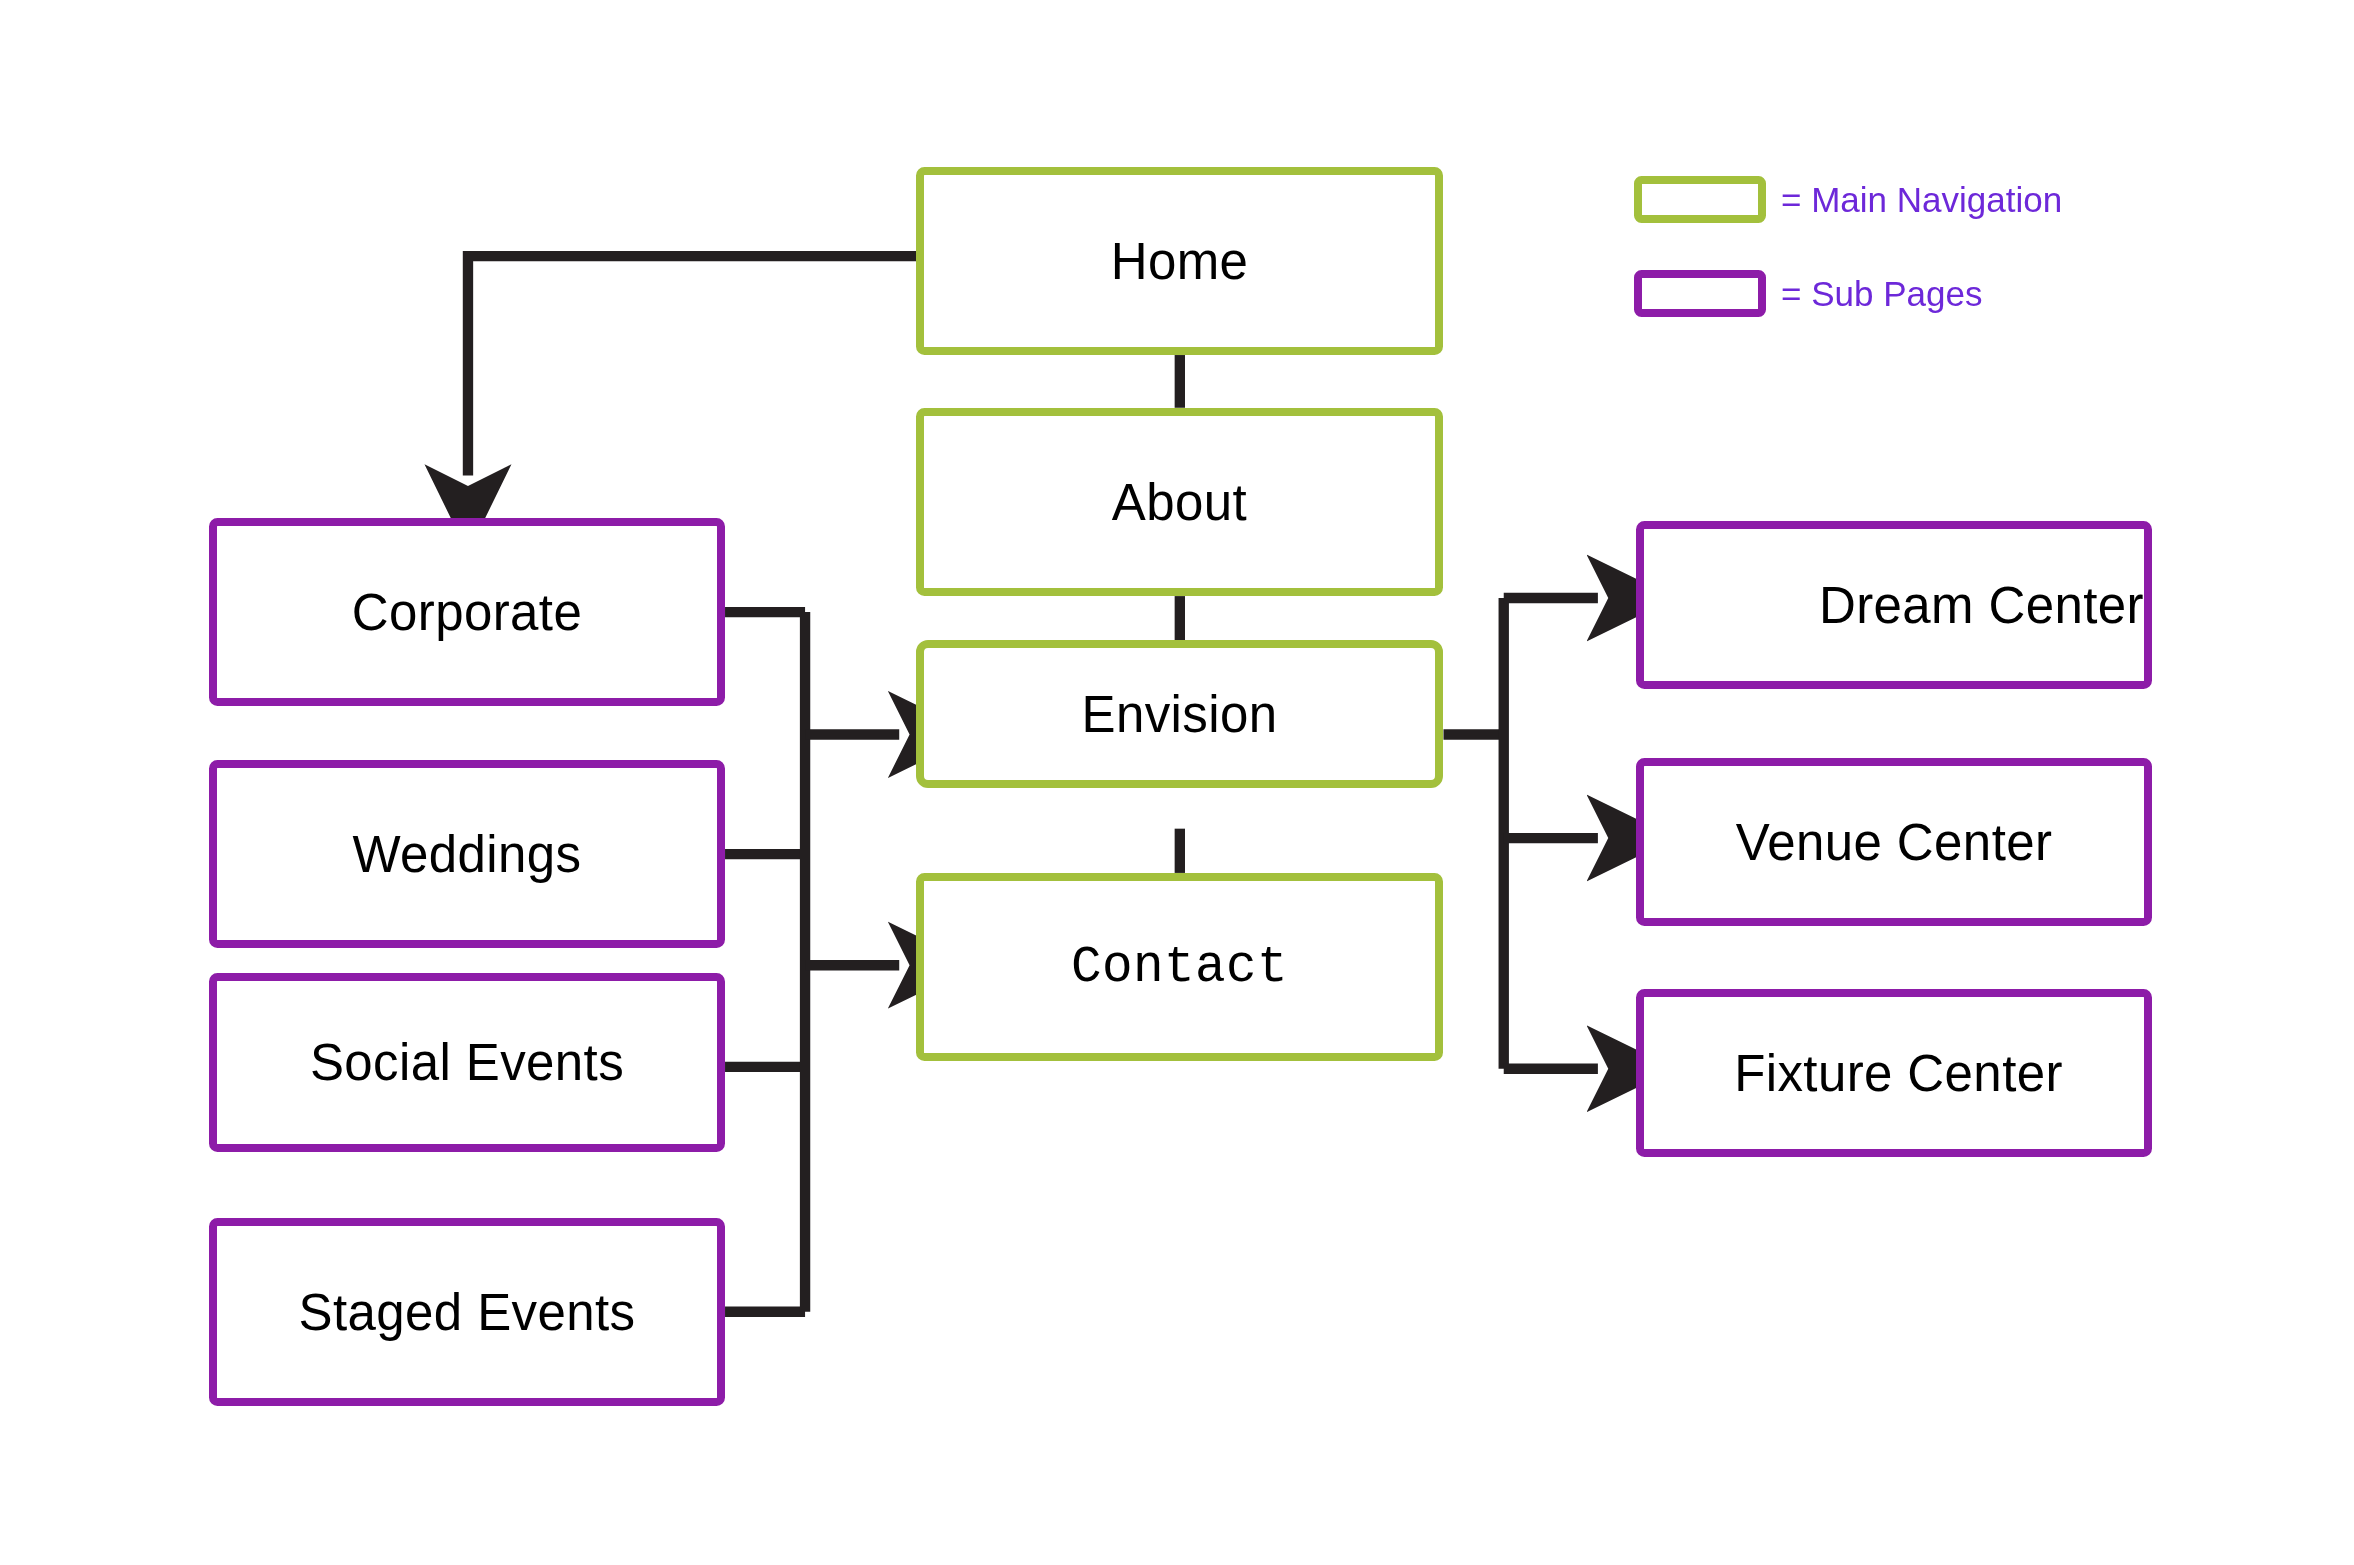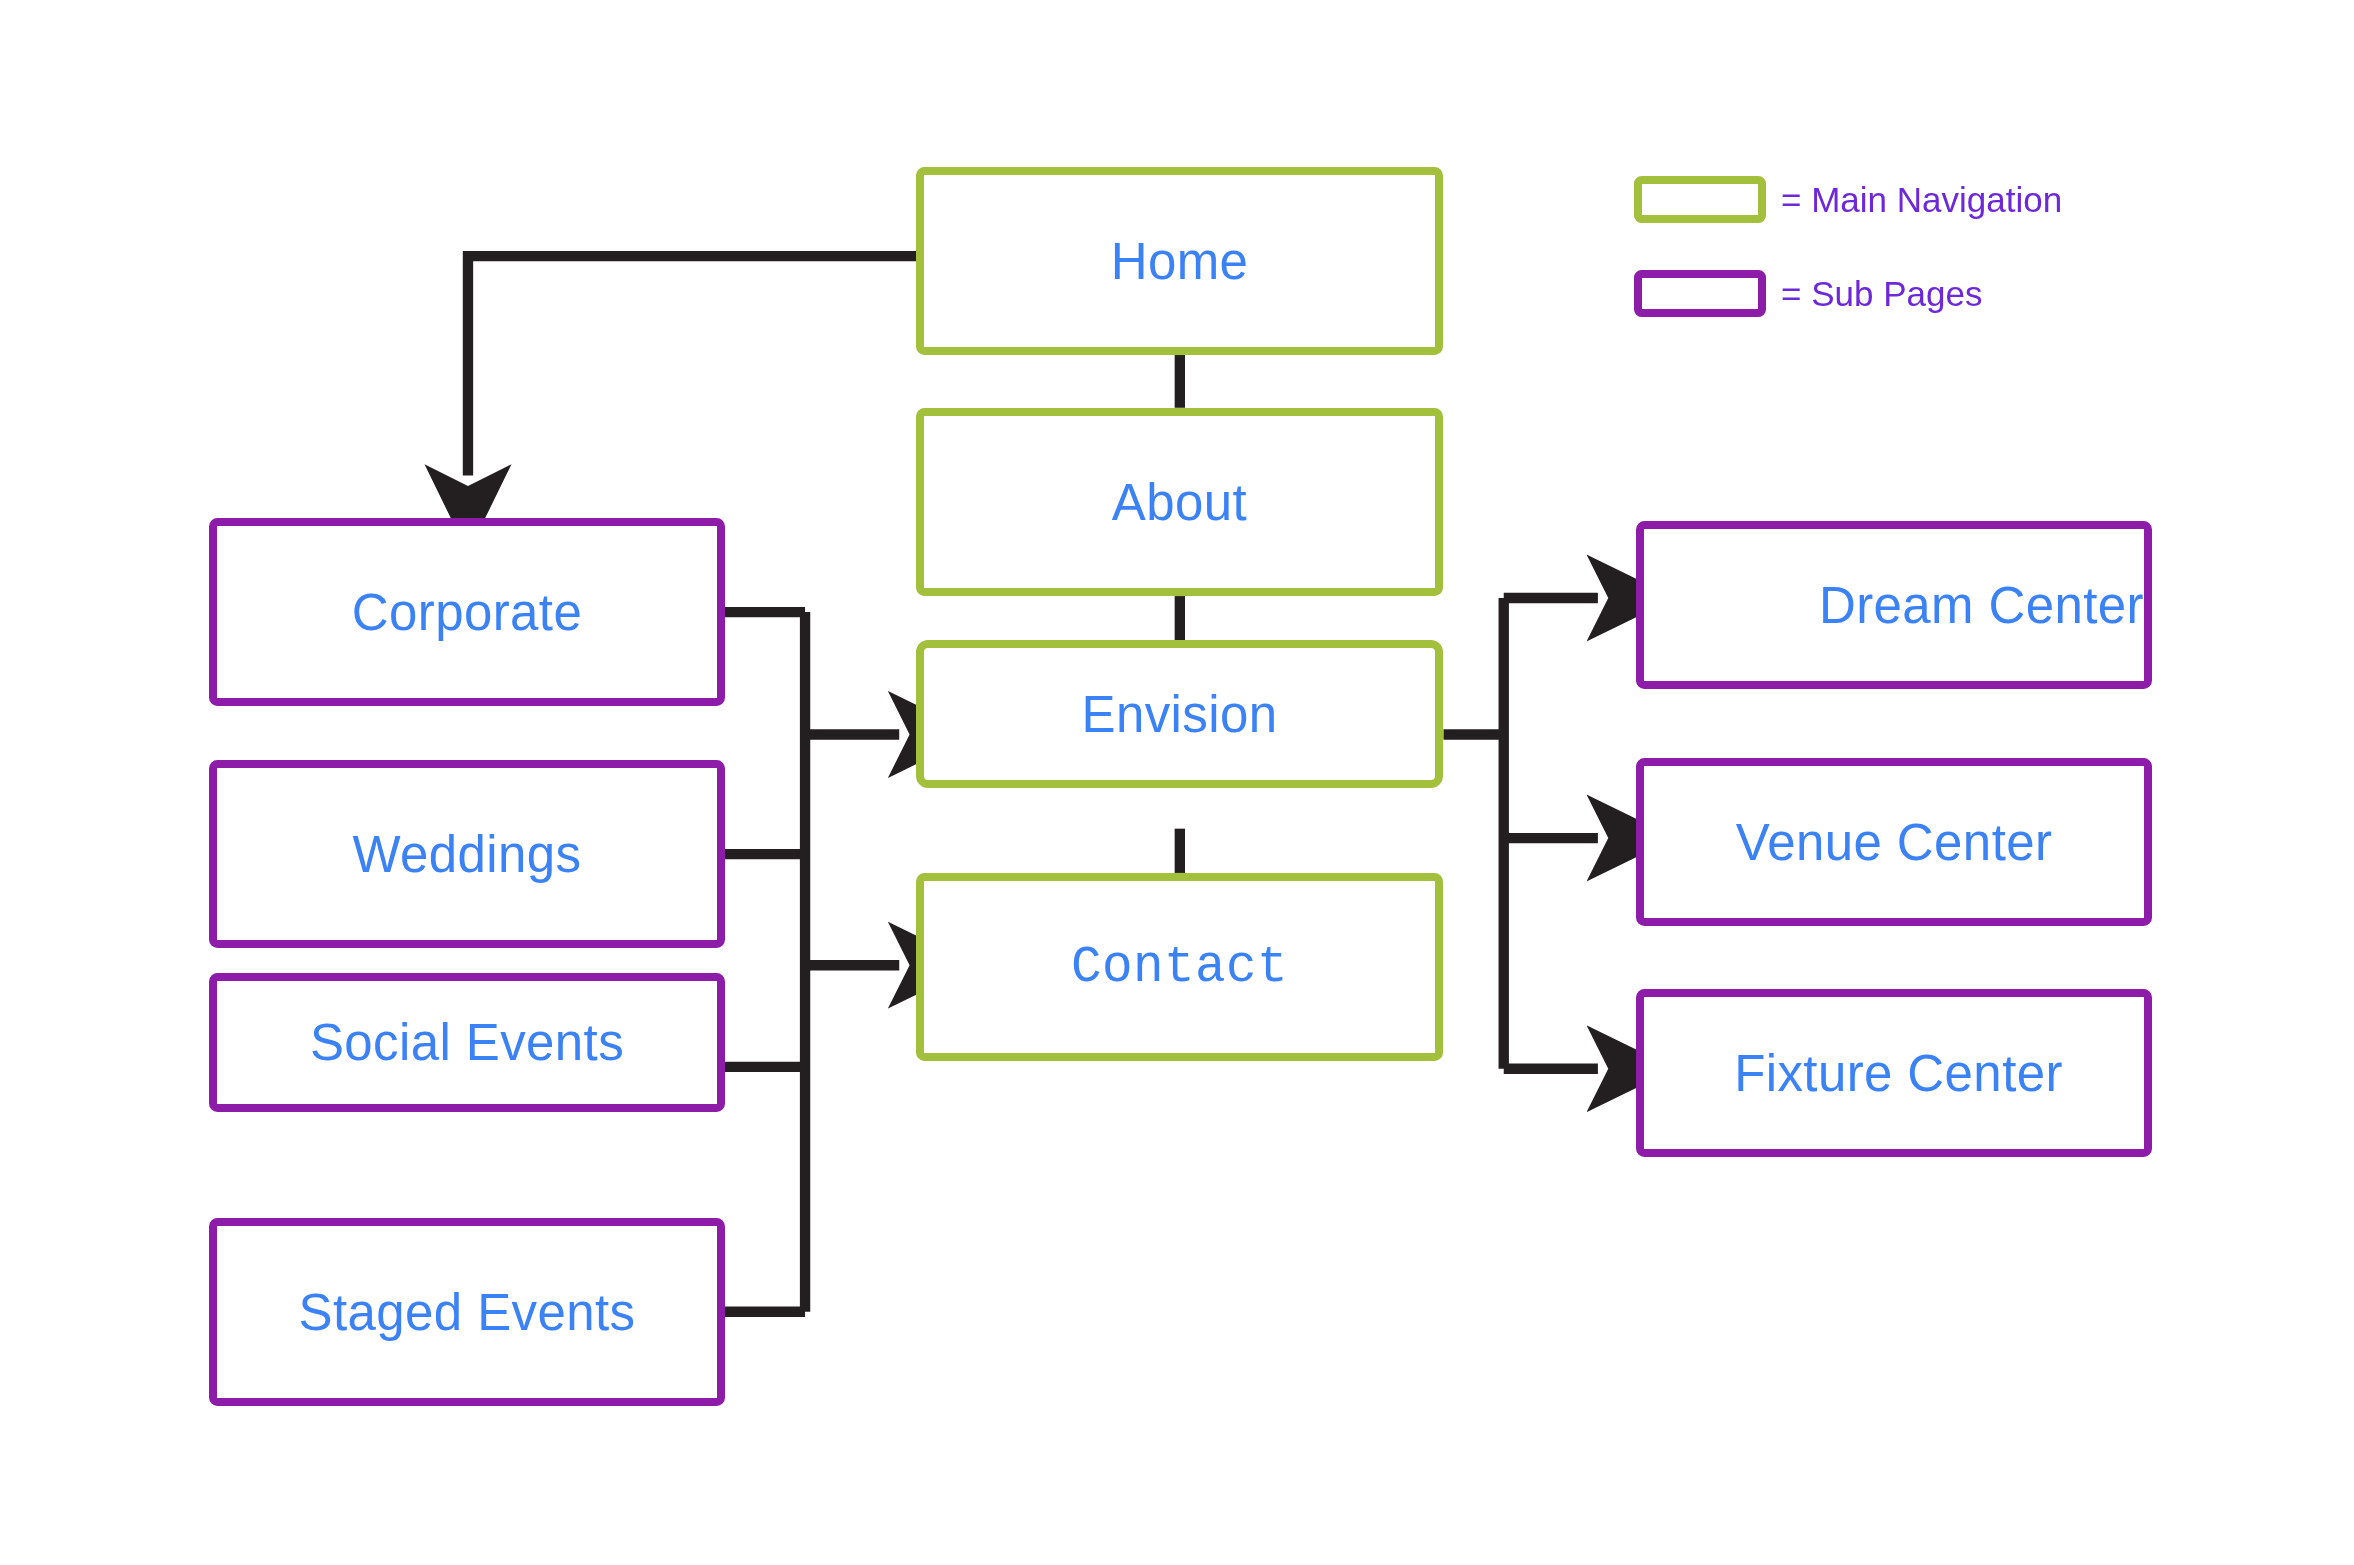--- a/index.html
+++ b/index.html
@@ -31,21 +31,21 @@
     background: #ffffff;
     display: flex;
     align-items: center;
     justify-content: center;
     border-style: solid;
     border-radius: 8.5px;
   }
   .node .node-label {
     font-size: 51px;
     font-weight: 400;
-    color: #3b82f6;
+    color: #000000;
     letter-spacing: 0.4px;
     line-height: 1;
     white-space: nowrap;
   }
   .node.nav {
     border-width: 8.5px;
     border-color: #a3c03c;
   }
   .node.sub {
     border-width: 8.5px;
@@ -142,21 +142,21 @@
   </div>
 
   <div class="node sub" style="left:209px; top:760px; width:516px; height:188px;">
     <span class="node-label">Weddings</span>
   </div>
 
   <div class="node sub" style="left:209px; top:518px; width:516px; height:188px;">
     <span class="node-label">Corporate</span>
   </div>
 
-  <div class="node sub" style="left:209px; top:973px; width:516px; height:139px;">
+  <div class="node sub" style="left:209px; top:973px; width:516px; height:179px;">
     <span class="node-label">Social Events</span>
   </div>
 
   <div class="node sub" style="left:209px; top:1218px; width:516px; height:188px;">
     <span class="node-label">Staged Events</span>
   </div>
 
   <div class="node sub" style="left:1636px; top:521px; width:516px; height:168px;justify-content:flex-end;">
     <span class="node-label">Dream Center</span>
   </div>

